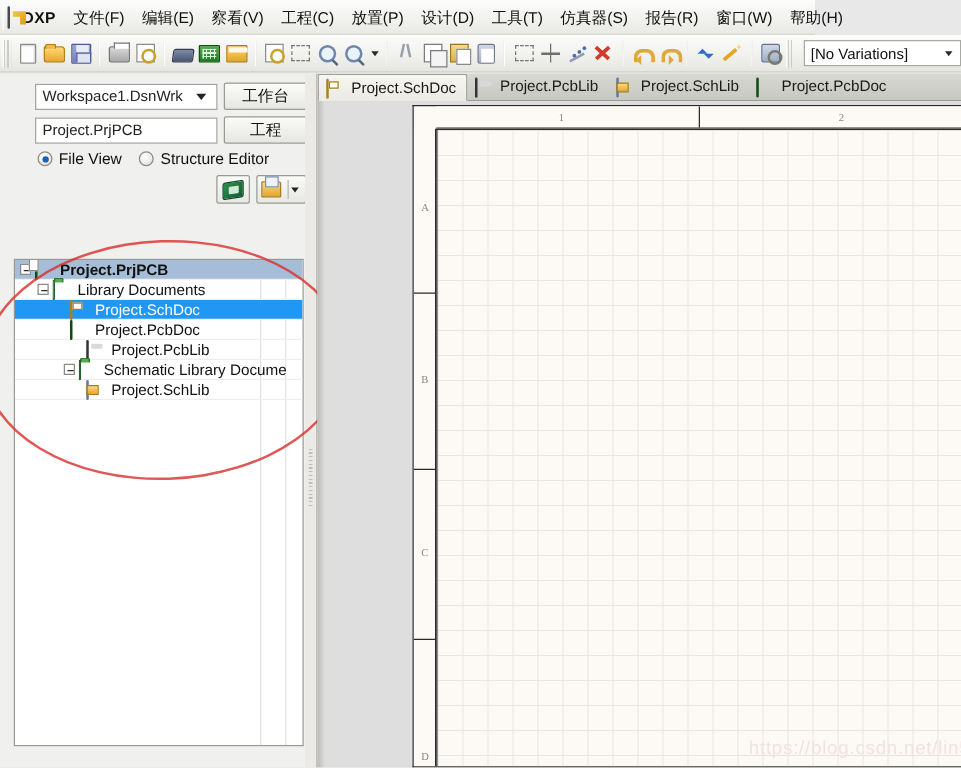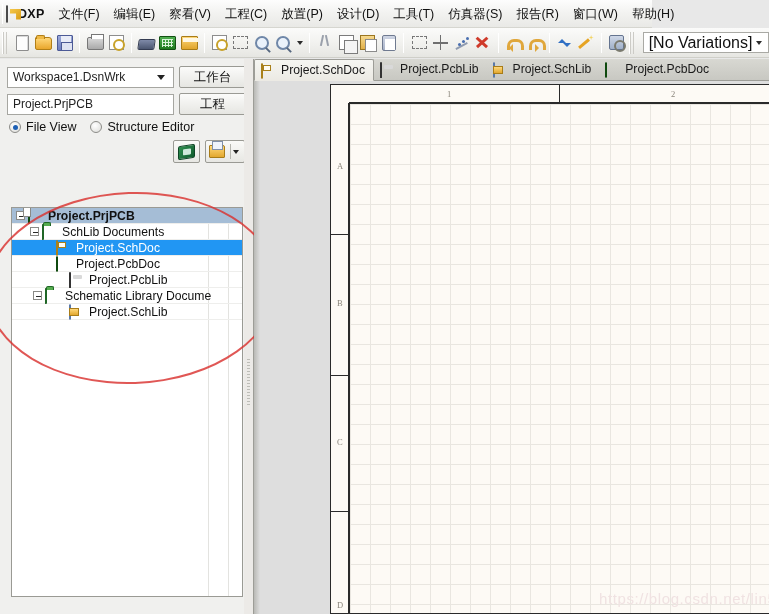--- a/index.html
+++ b/index.html
@@ -66,21 +66,21 @@
   }
   .tb-caret i {
     width: 0; height: 0; border-left: 3.5px solid transparent;
     border-right: 3.5px solid transparent; border-top: 4px solid #2b2b2b;
     display: block;
   }
   .variations {
     height: 21px; width: 136px; margin-left: 4px;
     background: #ffffff; border: 1px solid #a9a9a4;
     display: flex; align-items: center; justify-content: space-between;
-    padding: 0 2px 0 5px; font-size: 16px; color: #111;
+    padding: 0 2px 0 5px; font-size: 12px; color: #111;
   }
   .variations .vcaret {
     width: 0;height:0;border-left:3.5px solid transparent;border-right:3.5px solid transparent;
     border-top: 4px solid #2b2b2b; margin-right: 4px;
   }
 
   
   .ic { position: relative; width: 18px; height: 17px; display:block; }
   .ic-page { background:#fdfdfd; border:1px solid #8d8d8d; width:13px;height:16px; margin:0 auto;
              border-radius:1px; box-shadow: inset -2px 2px 0 -1px #d8d8d8; }
@@ -161,21 +161,21 @@
   .panel-title .ttl { font-weight: bold; font-size: 12.5px; color: #123; flex: 1; }
   .pt-btn { width: 15px; height: 16px; display:inline-flex; align-items:center; justify-content:center;
             color:#1a3348; font-size: 11px; }
   .pt-caret { width:0;height:0;border-left:4px solid transparent;border-right:4px solid transparent;border-top:5px solid #17314a;}
   .pt-pin { position: relative; width: 10px; height: 12px; }
   .pt-pin::before{content:"";position:absolute;left:3px;top:0;width:4px;height:7px;background:#17314a;}
   .pt-pin::after{content:"";position:absolute;left:0;top:7px;width:10px;height:1.6px;background:#17314a;
                  box-shadow: 0 2px 0 -0.5px #17314a; }
   .pt-x { font-size: 13px; font-weight: bold; line-height: 12px; }
 
-  .panel-body { padding: 7px 7px 0 7px; }
+  .panel-body { padding: 7px 7px 0 7px; margin-left: 21px; }
   .row-field { display: flex; align-items: center; margin-bottom: 5px; }
   .combo {
     flex: 1; height: 21px; background: #ffffff; border: 1px solid #a6a6a1;
     display: flex; align-items: center; padding: 0 2px 0 5px; font-size: 12px; color: #222;
   }
   .combo .txt { flex: 1; }
   .combo .ccaret { width:0;height:0;border-left:4px solid transparent;border-right:4px solid transparent;
                    border-top:5px solid #222; margin-right:6px;}
   .btn-side {
     width: 67px; height: 22px; margin-left: 5px;
@@ -499,41 +499,41 @@
 
     <div class="trow sel-root" style="padding-left:4px">
       <span class="expander"></span>
       <span class="tico"><span class="tprj"><span class="tprj-doc"></span></span></span>
       <span class="lbl">Project.PrjPCB</span>
     </div>
 
     <div class="trow" style="padding-left:18px">
       <span class="expander"></span>
       <span class="tico"><span class="tf"></span></span>
-      <span class="lbl">SchLib Documents</span>
+      <span class="lbl">Library Documents</span>
     </div>
 
     <div class="trow sel-blue" style="padding-left:44px">
       <span class="tico"><span class="tschdoc"></span></span>
       <span class="lbl">Project.SchDoc</span>
     </div>
 
     <div class="trow" style="padding-left:44px">
       <span class="tico"><span class="tprj"></span></span>
       <span class="lbl">Project.PcbDoc</span>
     </div>
 
 
 
     <div class="trow" style="padding-left:57px">
       <span class="tico"><span class="tpcblib"></span></span>
       <span class="lbl">Project.PcbLib</span>
     </div>
 
-    <div class="trow" style="padding-left:21px">
+    <div class="trow" style="padding-left:39px">
       <span class="expander"></span>
       <span class="tico"><span class="tf"></span></span>
       <span class="lbl">Schematic Library Docume</span>
     </div>
 
     <div class="trow" style="padding-left:57px">
       <span class="tico"><span class="tschlib"></span></span>
       <span class="lbl">Project.SchLib</span>
     </div>
   </div>

